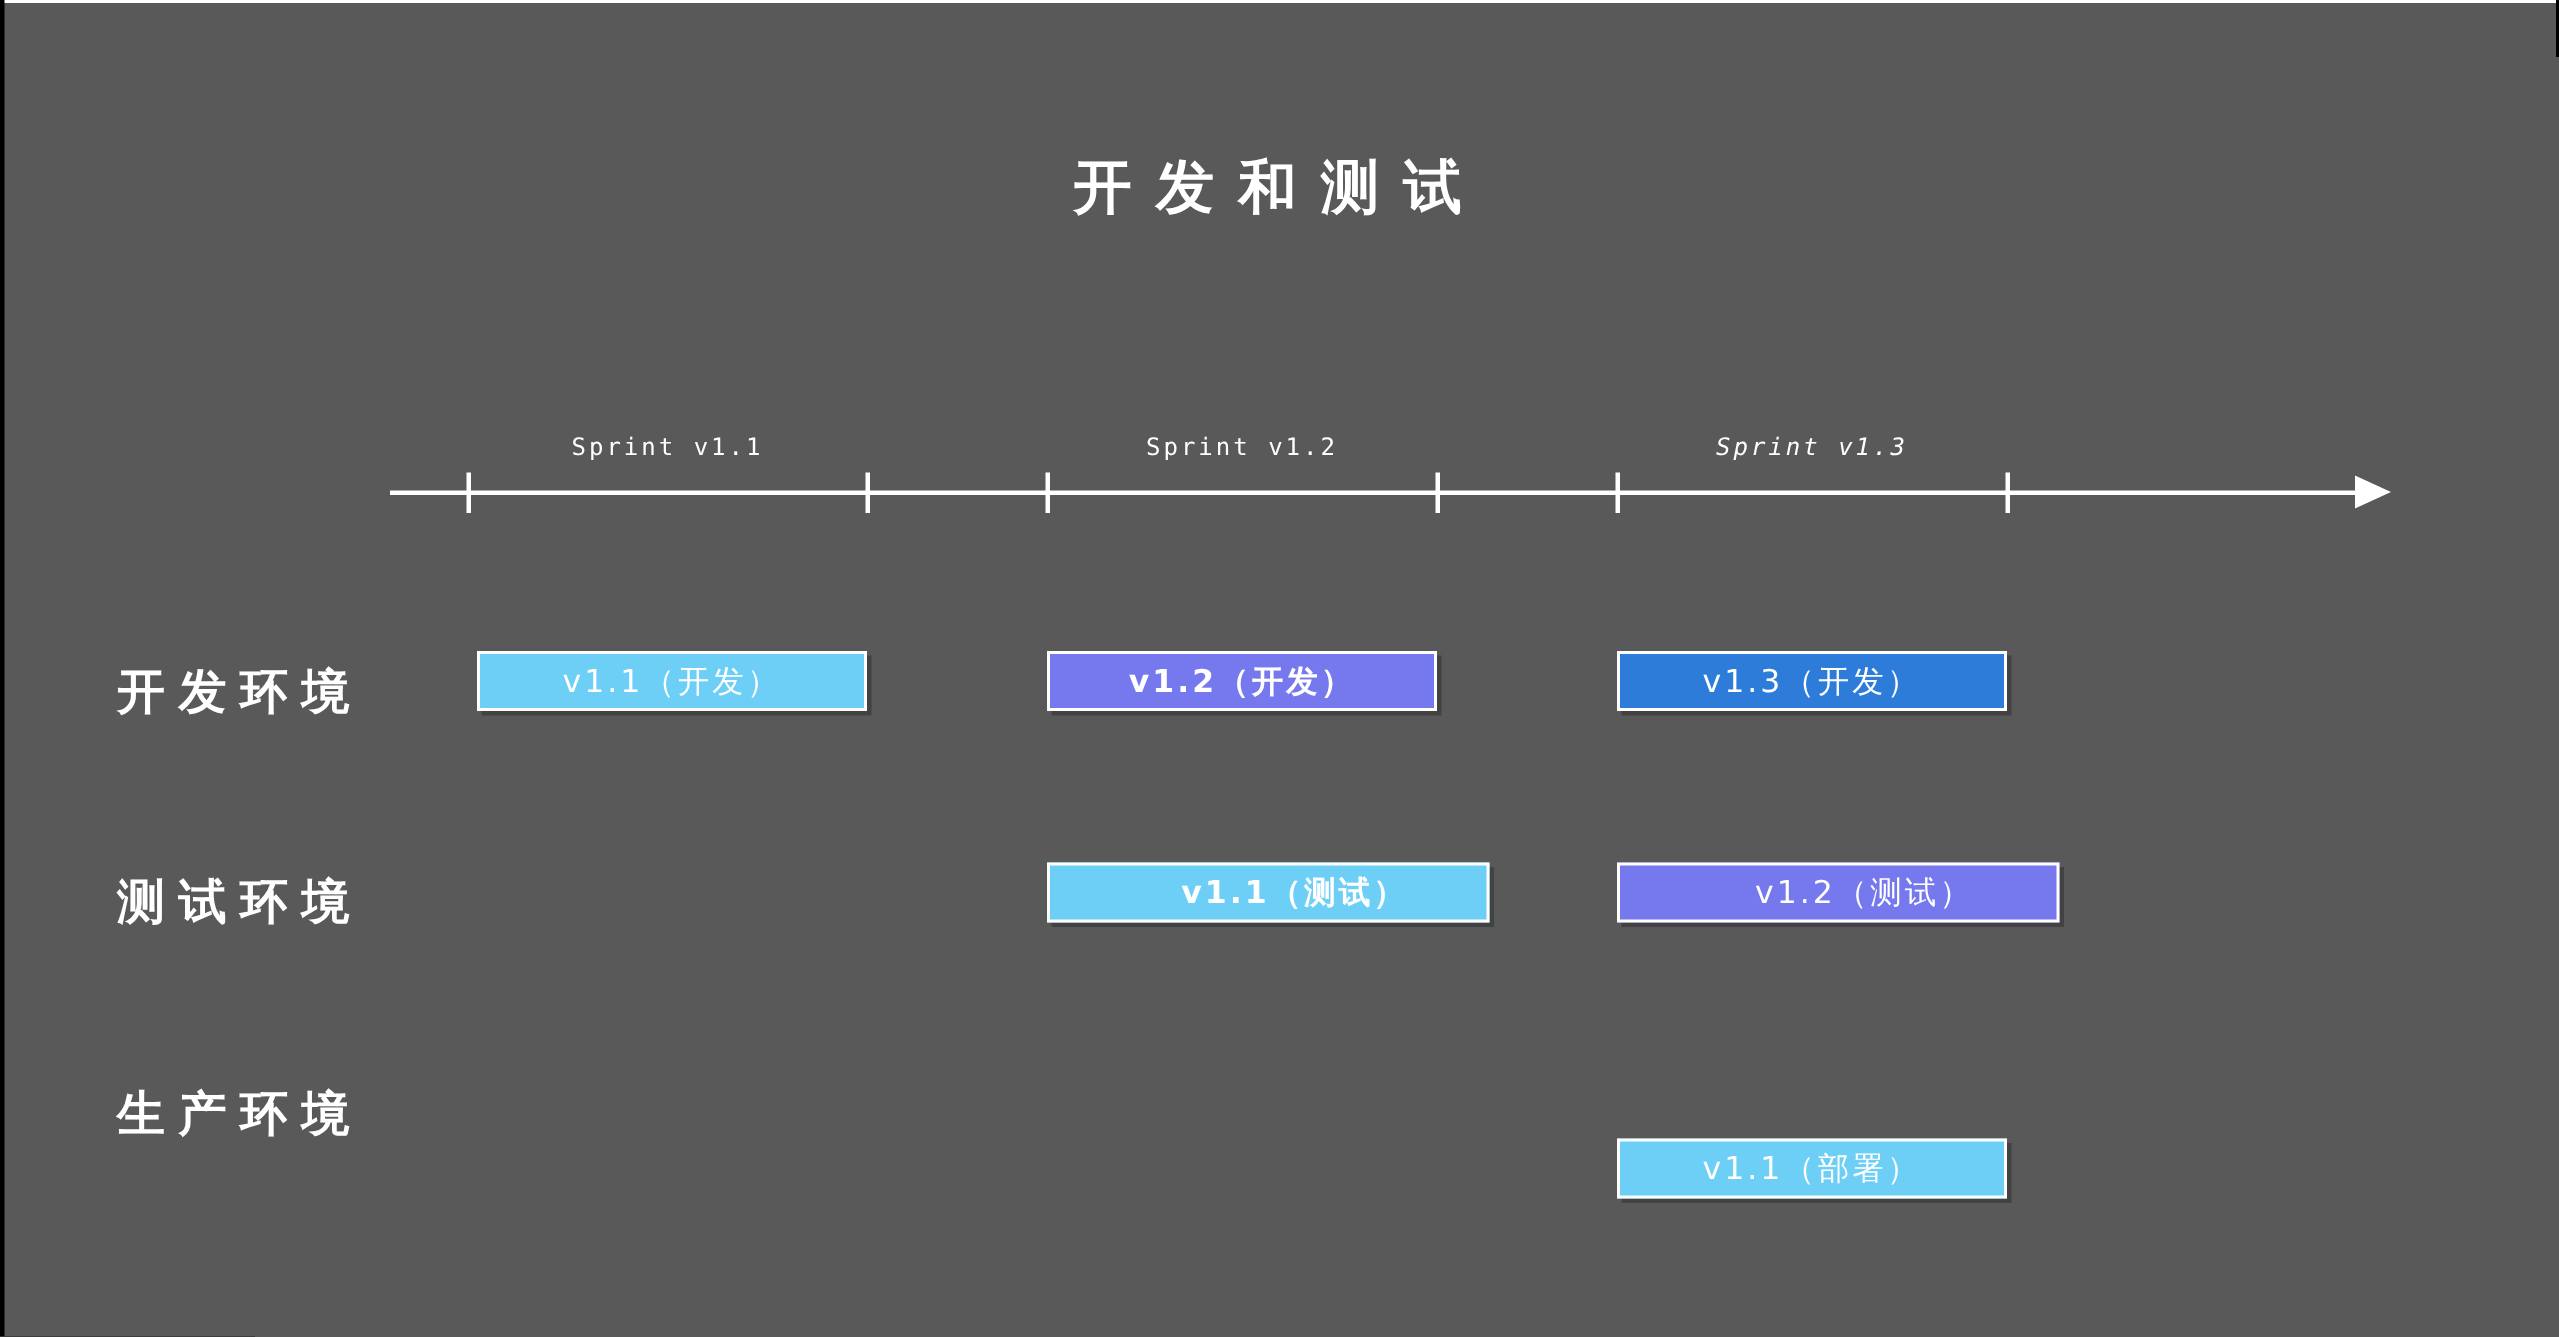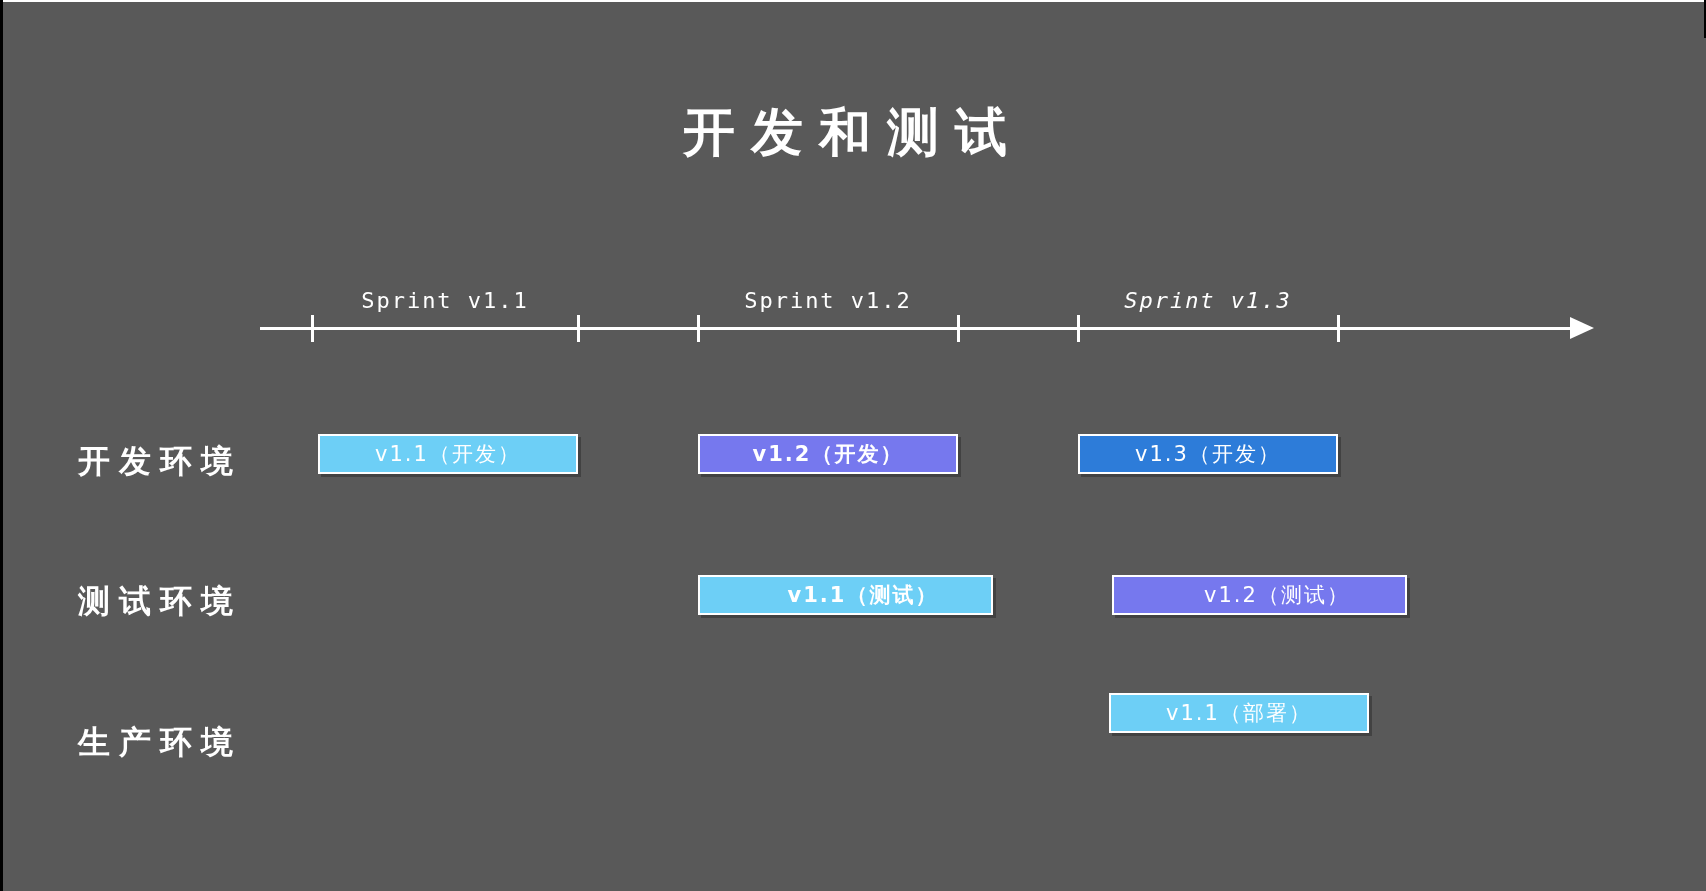--- a/index.html
+++ b/index.html
@@ -26,21 +26,21 @@
   .right-edge-top {
     position: absolute; top: 0; right: 0; width: 2px; height: 38px; background: #000000;
   }
 
   .title {
     position: absolute;
     top: 98px;
     left: 0;
     width: 100%;
     text-align: center;
-    font-size: 52px;
+    font-size: 39px;
     font-weight: bold;
     letter-spacing: 16px;
     white-space: nowrap;
   }
 
   
   .tl-line {
     position: absolute;
     top: 327px;
     left: 260px;
@@ -63,21 +63,21 @@
     top: 315px;
     width: 3px;
     height: 27px;
     background: #ffffff;
   }
   .sprint-label {
     position: absolute;
     top: 288px;
     transform: translateX(-50%);
     font-family: "DejaVu Sans Mono", "Liberation Mono", monospace;
-    font-size: 22px;
+    font-size: 16px;
     letter-spacing: 2px;
     white-space: nowrap;
   }
 
   
   .row-label {
     position: absolute;
     left: 78px;
     font-size: 32px;
     font-weight: bold;
@@ -101,21 +101,21 @@
     text-align: right;
   }
 
   
   .col-0 { left: 318px; }
   .col-1 { left: 698px; font-weight: bold; }
   .col-2 { left: 1078px; }
   
   .rowy-0 { top: 434px; }
   .rowy-1 { top: 575px; padding-left: 35px; }
-  .rowy-2 { top: 693px; margin-left: 31px; }
+  .rowy-2 { top: 759px; }
 
   
   .tick-0 { left: 311px; }
   .tick-1 { left: 577px; }
   .tick-2 { left: 697px; }
   .tick-3 { left: 957px; }
   .tick-4 { left: 1077px; }
   .tick-5 { left: 1337px; }
 
   
@@ -151,21 +151,21 @@
 
   <div class="row-label rlabel-0">开发环境</div>
   <div class="row-label rlabel-1">测试环境</div>
   <div class="row-label rlabel-2">生产环境</div>
 
   <div class="vbox col-0 rowy-0" style="background: rgb(109, 207, 246);">v1.1（开发）</div>
   <div class="vbox col-1 rowy-0" style="background: rgb(118, 120, 238);">v1.2（开发）</div>
   <div class="vbox col-2 rowy-0" style="background: rgb(45, 124, 217);">v1.3（开发）</div>
 
   <div class="vbox col-1 rowy-1" style="background: rgb(109, 207, 246);">v1.1（测试）</div>
-  <div class="vbox col-2 rowy-1" style="background: rgb(118, 120, 238); margin-left: 34px;">v1.2（测试）</div>
+  <div class="vbox col-2 rowy-1" style="background: rgb(118, 120, 238);">v1.2（测试）</div>
 
   <div class="vbox col-2 rowy-2" style="background: rgb(109, 207, 246);">v1.1（部署）</div>
 
   <div class="top-edge"></div>
   <div class="left-edge"></div>
   <div class="right-edge-top"></div>
 
 </div>
 
 </body></html>

